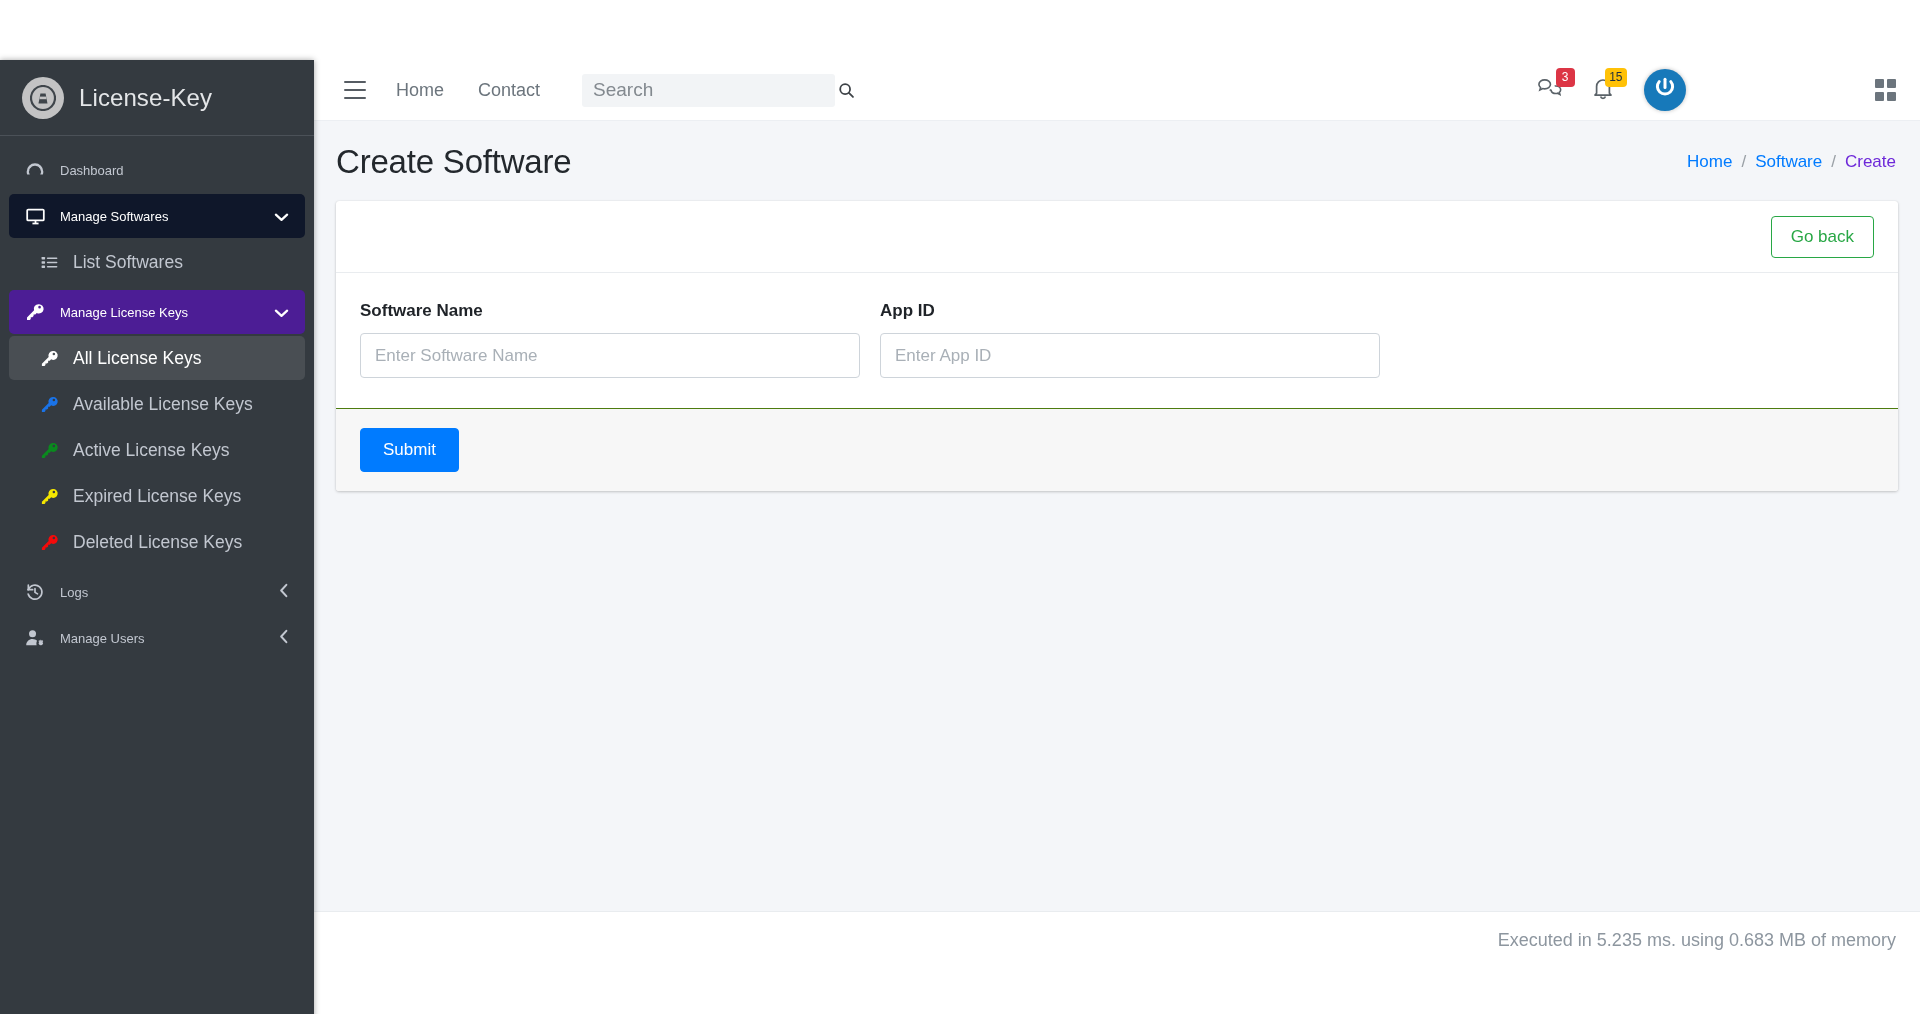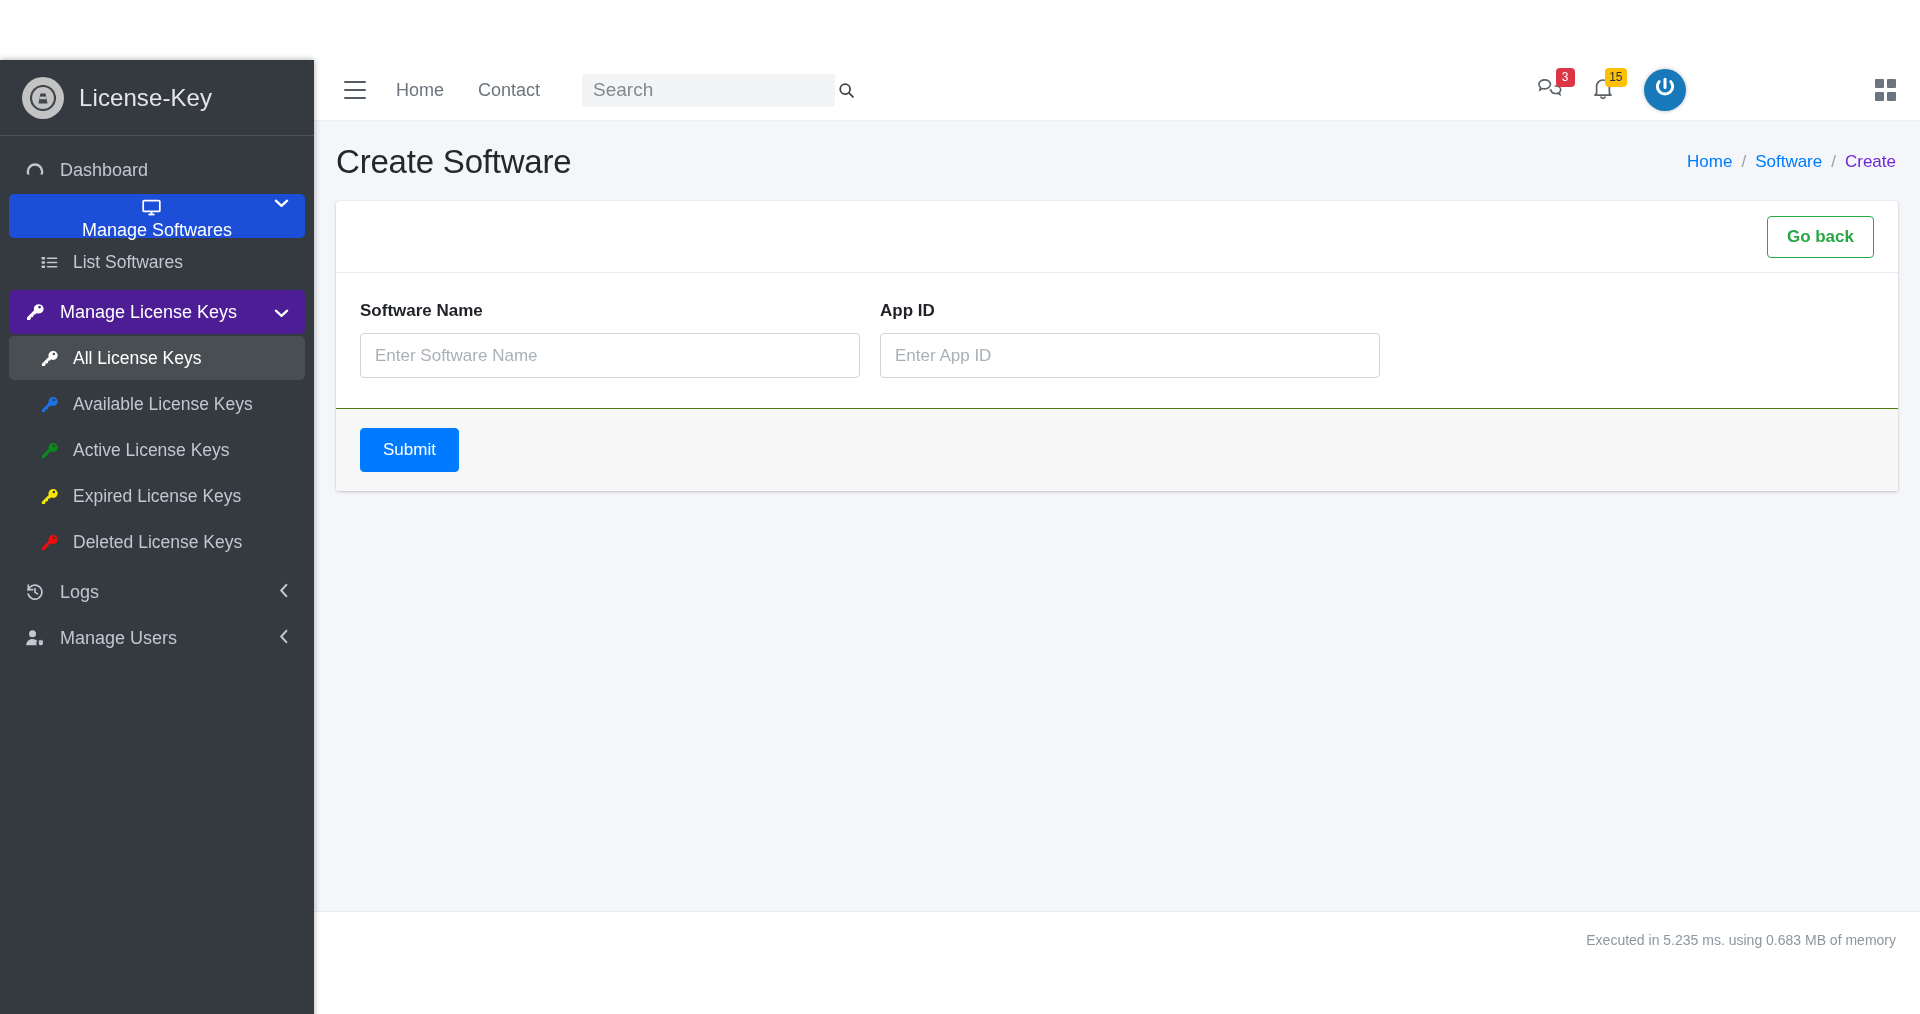--- a/index.html
+++ b/index.html
@@ -58,38 +58,37 @@
 
   .nav { padding: 12px 9px 0 9px; }
 
   .nav-item {
     display: flex;
     align-items: center;
     height: 44px;
     border-radius: 5px;
     padding: 0 13px;
     color: #c2c7d0;
-    font-size: 18px;
+    font-size: 13px;
     margin-bottom: 2px;
     cursor: pointer;
     position: relative;
   }
   .nav-item .ic {
     width: 26px;
     flex: 0 0 26px;
     display: flex;
     align-items: center;
     justify-content: center;
     margin-right: 12px;
   }
   .nav-item .lbl { white-space: nowrap; }
   .nav-item.active {
-    background: #1d4ed8;
+    background: #0f172a;
     color: #ffffff;
-    flex-direction: column;
   }
   .nav-item.open-parent {
     background: #4c1d95;
     color: #ffffff;
   }
   .nav-item .caret {
     position: absolute;
     right: 16px;
     font-size: 15px;
     color: #ffffff;
@@ -256,21 +255,20 @@
   }
   .btn-outline-success {
     border: 1px solid #28a745;
     color: #28a745;
     background: transparent;
     border-radius: 4px;
     font-size: 17px;
     padding: 10px 19px;
     cursor: pointer;
     font-family: "Liberation Sans", sans-serif;
-    font-weight: bold;
   }
   .card-body {
     padding: 28px 24px 30px 24px;
     display: flex;
     gap: 20px;
   }
   .form-group { width: 500px; }
   .form-label {
     display: block;
     font-size: 17px;
@@ -316,21 +314,21 @@
     border-top: 1px solid #e9ecef;
     height: 57px;
     display: flex;
     align-items: center;
     justify-content: flex-end;
     padding-right: 24px;
     flex: 0 0 57px;
   }
   .app-footer .memo {
     color: #8d969f;
-    font-size: 14px;
+    font-size: 18px;
   }
 </style>
 </head>
 <body>
 
 <div id="app">
 
   <aside class="sidebar">
 
     <div class="brand">

